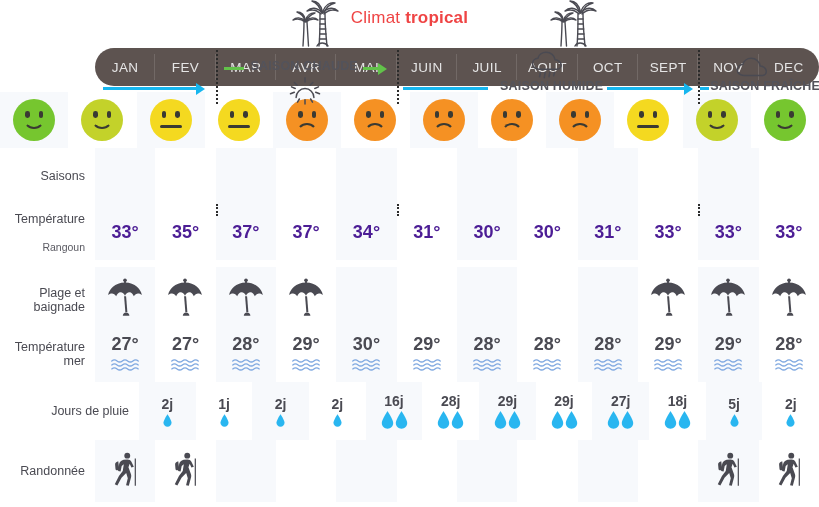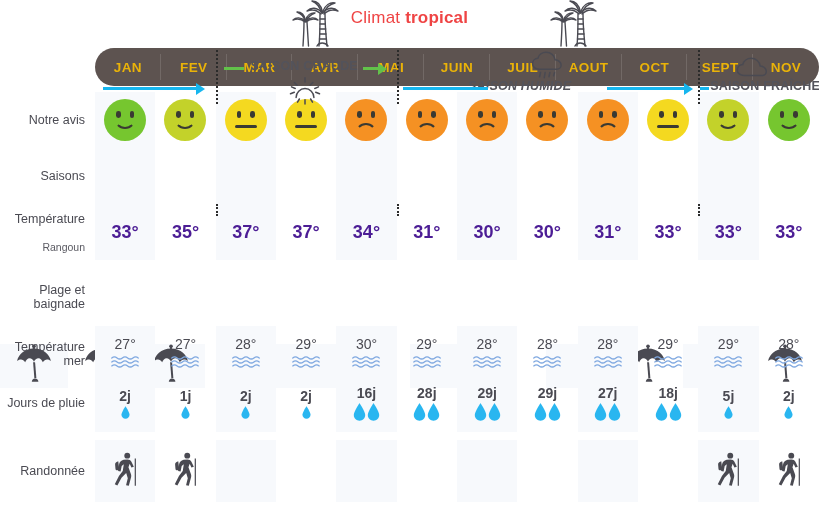--- a/index.html
+++ b/index.html
@@ -35,21 +35,21 @@
   #month-header {
     position: absolute; left: 95px; top: 0;
     width: 724px; height: 38px;
     background: #5d5350;
     border-radius: 19px;
     display: flex;
   }
   #month-header .mh {
     flex: 1 1 0;
     display: flex; align-items: center; justify-content: center;
-    color: #eab308; font-size: 13.5px; font-weight: bold;
+    color: #e5e5e5; font-size: 13.5px; font-weight: normal;
     letter-spacing: .4px;
     position: relative;
   }
   #month-header .mh:not(:last-child)::after {
     content: ""; position: absolute; right: 0; top: 6px; bottom: 6px;
     width: 1px; background: rgba(255,255,255,.13);
   }
 
   
   .row {
@@ -72,23 +72,23 @@
     align-items: center; justify-content: center;
     position: relative;
   }
   
   .cell.tint { background: #f7f9fc; }
 
   
   #row-avis    { top: 44px;  height: 56px; }
   #row-saisons { top: 100px; height: 56px; }
   #row-temp    { top: 156px; height: 56px; }
-  #row-plage   { top: 201px; height: 66px; flex-direction: column; }
+  #row-plage   { top: 219px; height: 66px; }
   #row-mer     { top: 278px; height: 56px; }
-  #row-pluie   { top: 326px; height: 58px; }
+  #row-pluie   { top: 334px; height: 58px; padding-left: 44px; }
   #row-rando   { top: 392px; height: 62px; }
 
   
   .smiley { width: 42px; height: 42px; border-radius: 50%; position: relative; }
   .smiley .eye {
     position: absolute; top: 12px; width: 4.5px; height: 7px;
     background: #3a3a33; border-radius: 2.4px;
   }
   .smiley .eye.l { left: 12px; }
   .smiley .eye.r { right: 12px; }
@@ -126,21 +126,21 @@
   .arrowline.green { background: #62c24a; }
   .arrowhead {
     position: absolute; width: 0; height: 0;
     border-top: 6px solid transparent; border-bottom: 6px solid transparent;
     border-left: 9px solid #16b6ef;
   }
   .arrowhead.green { border-left-color: #62c24a; }
 
   
   .temp { font-size: 18px; font-weight: bold; color: #4c1d95; }
-  .seatemp { font-size: 14px; font-weight: normal; color: #4a4a52; }
+  .seatemp { font-size: 18px; font-weight: bold; color: #4a4a52; }
   .rainval { font-size: 14px; font-weight: bold; color: #4a4a52; }
 
   .wave { margin-top: 2px; }
   .drops { margin-top: 2px; display: flex; gap: 1px; align-items: flex-end; }
 
   
   .vdot {
     position: absolute; width: 0; border-left: 2px dotted #2b2b2b;
   }
 </style>
@@ -201,26 +201,24 @@
       <div class="mh">FEV</div>
       <div class="mh">MAR</div>
       <div class="mh">AVR</div>
       <div class="mh">MAI</div>
       <div class="mh">JUIN</div>
       <div class="mh">JUIL</div>
       <div class="mh">AOUT</div>
       <div class="mh">OCT</div>
       <div class="mh">SEPT</div>
       <div class="mh">NOV</div>
+      <div class="mh">DEC</div>
     </div>
 
   <div class="row" id="row-avis">
-    <div class="rlabel">
-      <span>Notre avis</span>
-    </div>
     <div class="cells">
         <div class="cell tint">
           <div class="smiley" style="background: rgb(118, 198, 47);">
             <span class="eye l"></span>
             <span class="eye r"></span>
             <span class="mouth-smile"></span>
           </div>
         </div>
         <div class="cell">
           <div class="smiley" style="background: rgb(195, 210, 42);">
@@ -774,21 +772,21 @@
       <div style="position: absolute; left: 289.167px; top: 27px;"><svg viewBox="0 0 34 32" width="32" height="30">
   <g fill="none" stroke="#4a4a52" stroke-width="1.6" stroke-linecap="round">
     <path d="M7.5 24 A9.5 9.5 0 0 1 26.5 24"></path>
     <path d="M17 3 L17 7.5 M17 26.5 L17 31"></path>
     <path d="M5.6 8 L8.6 11 M25.4 8 L22.4 11"></path>
     <path d="M1.5 20 L5.6 18.4 M32.5 20 L28.4 18.4"></path>
     <path d="M2.6 12.6 L6.6 14.4 M31.4 12.6 L27.4 14.4"></path>
     <path d="M9 29 L11 25.6 M25 29 L23 25.6"></path>
   </g>
         </svg></div>
-      <div class="season-label" style="top: 31px; left: 468px; font-style: italic;">SAISON HUMIDE</div>
+      <div class="season-label" style="top: 31px; left: 500px;">SAISON HUMIDE</div>
       <div class="arrowline" style="left: 402.667px; width: 85.1771px; top: 39px;"></div>
       <div class="arrowline" style="left: 607.156px; width: 77.1771px; top: 39px;"></div>
       <div class="arrowhead" style="left: 684.333px; top: 34.5px;"></div>
       <div style="position: absolute; left: 528.5px; top: 2px;"><svg viewBox="0 0 40 32" width="38" height="30">
   <g fill="none" stroke="#4a4a52" stroke-width="1.6" stroke-linecap="round">
     <path d="M10.5 20.5 C6.4 20.5 3.5 17.9 3.5 14.6 C3.5 11.5 6 9 9.2 8.8 C10.2 5 13.8 2.3 18 2.3 C22.9 2.3 27 5.8 27.5 10.3 C31 10.5 34 13.1 34 16.2 C34 18.6 32 20.5 29.3 20.5 Z"></path>
     <path d="M12 24 L11 28.5 M17 24 L16 29.5 M22 24 L21 28.5 M27 24 L26 27.5"></path>
   </g>
         </svg></div>
       <div class="season-label" style="top: 31px; left: 710.333px;">SAISON FRAÎCHE</div>

